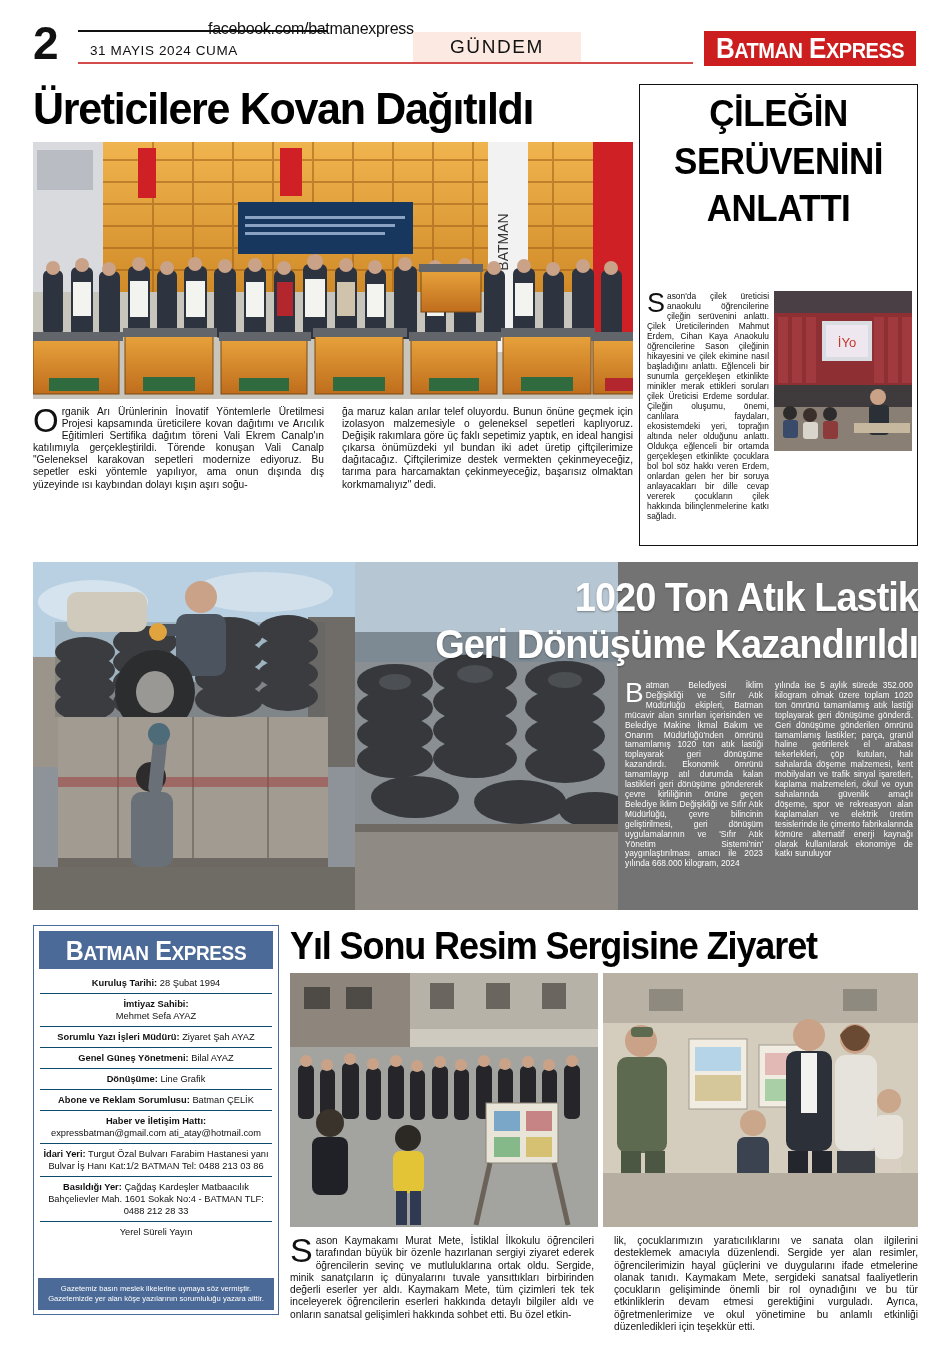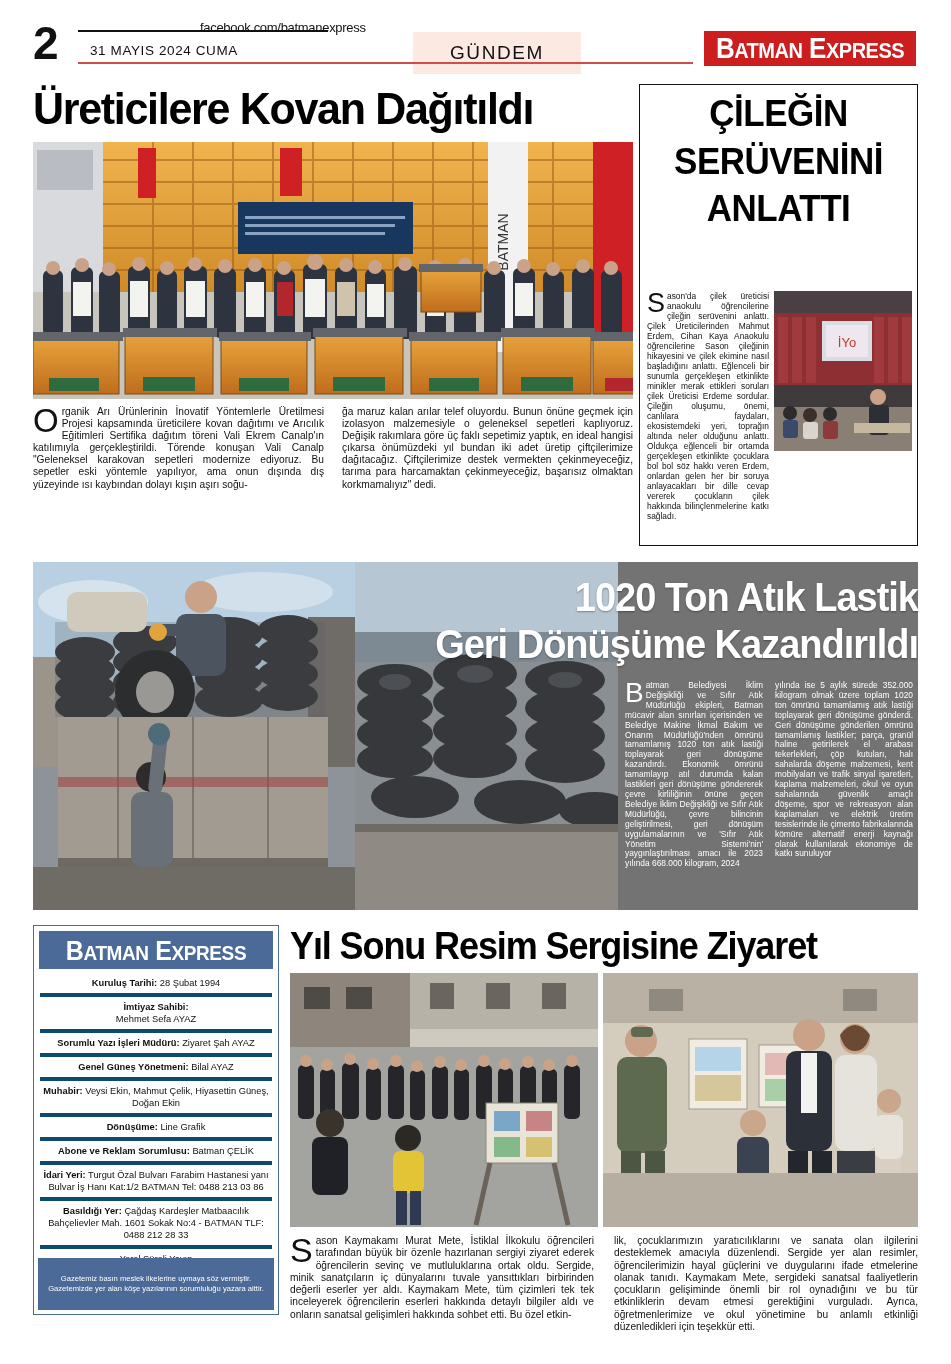--- a/index.html
+++ b/index.html
@@ -20,31 +20,31 @@
   .page-num {
     position: absolute; left: 33px; top: 22px;
     font-family: "Liberation Sans", sans-serif;
     font-weight: bold; font-size: 46px; line-height: 42px; color: #111;
     letter-spacing: -1px;
   }
   .hdr-rule-top {
     position: absolute; left: 78px; top: 30px; width: 250px; height: 2px; background: #111;
   }
   .hdr-social {
-    position: absolute; left: 200px; top: 20px;
-    font-size: 13px; color: #111; letter-spacing: -0.3px;
+    position: absolute; left: 208px; top: 20px;
+    font-size: 16px; color: #111; letter-spacing: -0.3px;
     font-family: "Liberation Sans", sans-serif;
   }
   .hdr-date {
     position: absolute; left: 90px; top: 43px;
     font-size: 13.5px; color: #111; letter-spacing: 0.6px;
     font-family: "Liberation Sans", sans-serif;
   }
   .hdr-section {
-    position: absolute; left: 413px; top: 32px; width: 168px; height: 42px;
+    position: absolute; left: 413px; top: 32px; width: 168px; height: 30px;
     background: #fbe9e2;
     display: flex; align-items: center; justify-content: center;
   }
   .hdr-section span {
     font-size: 19px; letter-spacing: 1.6px; color: #111;
   }
   .hdr-rule-bottom {
     position: absolute; left: 78px; top: 62px; width: 615px; height: 2px; background: #d34b4b;
   }
   .logo-box {
@@ -152,31 +152,31 @@
     margin: 5px 5px 0 5px; height: 38px; background: #4c6a97;
     display: flex; align-items: center; justify-content: center;
   }
   .mh-logo span {
     color: #fff; font-weight: bold; font-size: 25px; letter-spacing: -0.4px;
     transform: scaleY(1.1);
   }
   .mh-logo .sm { font-size: 19px; }
   .mh-rows { padding: 4px 6px 0 6px; }
   .mh-row {
-    border-bottom: 4px solid #0c4a6e;
+    border-bottom: 1px solid #0c4a6e;
     padding: 4px 2px 4px 2px; text-align: center;
     font-size: 9.3px; line-height: 12px; color: #111;
   }
   .mh-row:last-child { border-bottom: none; }
   .mh-row b { font-weight: bold; }
   .mh-footer {
     position: absolute; left: 4px; right: 4px; bottom: 4px;
     background: #4c6a97; color: #fff;
     font-size: 7.6px; line-height: 10px; text-align: center;
-    padding: 16px 3px;
+    padding: 6px 3px;
   }
 
   
   #art4 { position: absolute; left: 290px; top: 925px; width: 628px; }
   .a4-headline {
     font-weight: bold; font-size: 36px; line-height: 40px;
     letter-spacing: -1.1px; color: #000; white-space: nowrap;
     transform: scaleY(1.07); transform-origin: left top;
   }
   .a4-photo-left {
@@ -523,27 +523,27 @@
       <div class="mh-row">
         <b>İmtiyaz Sahibi:</b><br><span>Mehmet Sefa AYAZ</span>
       </div>
       <div class="mh-row">
         <b>Sorumlu Yazı İşleri Müdürü:</b><span> Ziyaret Şah AYAZ</span>
       </div>
       <div class="mh-row">
         <b>Genel Güneş Yönetmeni:</b><span> Bilal AYAZ</span>
       </div>
       <div class="mh-row">
-        <b>Muhabir:</b><span> Veysi Ekin, Mahmut Çelik, Hiyasettin Güneş, Doğan Ekin</span>
-      </div>
-      <div class="mh-row">
         <b>Dönüşüme:</b><span> Line Grafik</span>
       </div>
       <div class="mh-row">
         <b>Abone ve Reklam Sorumlusu:</b><span> Batman ÇELİK</span>
+      </div>
+      <div class="mh-row">
+        <b>Haber ve İletişim Hattı:</b><br><span>expressbatman@gmail.com ati_atay@hotmail.com</span>
       </div>
       <div class="mh-row">
         <b>İdari Yeri:</b><span> Turgut Özal Bulvarı Farabim Hastanesi yanı Bulvar İş Hanı Kat:1/2 BATMAN Tel: 0488 213 03 86</span>
       </div>
       <div class="mh-row">
         <b>Basıldığı Yer:</b><span> Çağdaş Kardeşler Matbaacılık Bahçelievler Mah. 1601 Sokak No:4  -  BATMAN TLF: 0488 212 28 33</span>
       </div>
       <div class="mh-row">
         <span>Yerel Süreli Yayın</span>
       </div>

